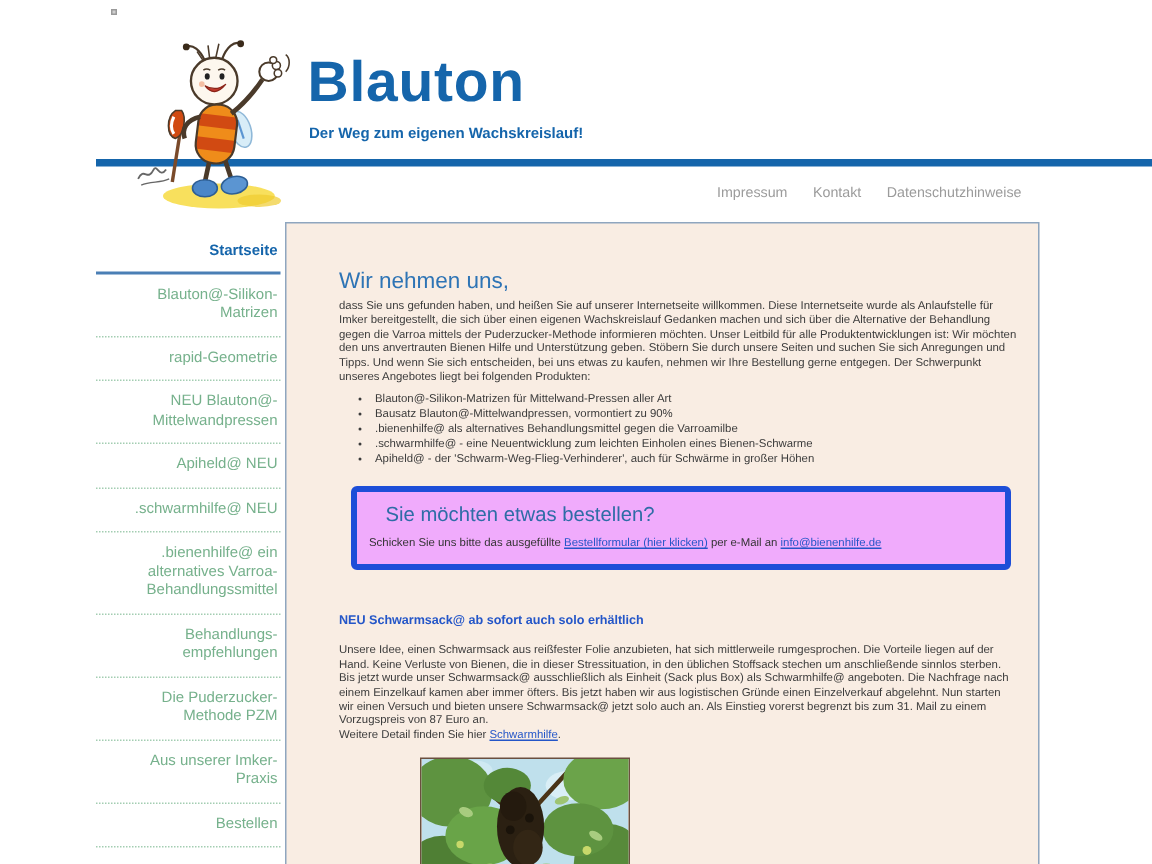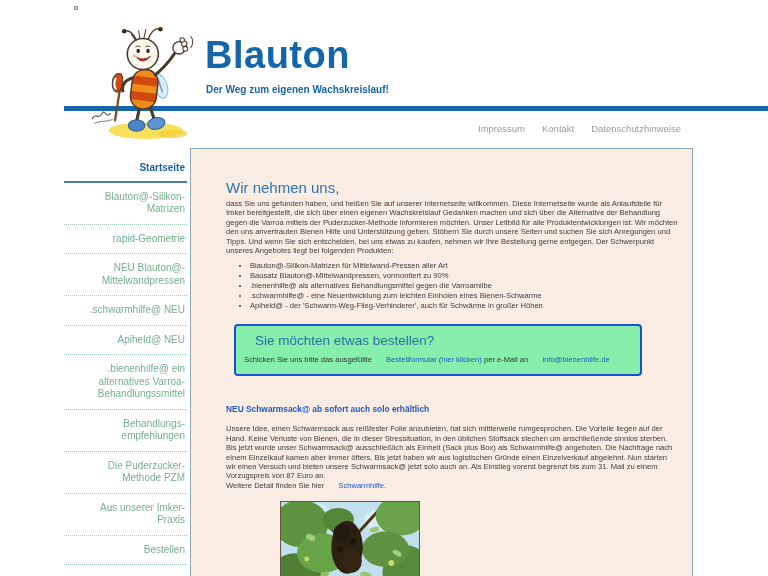--- a/index.html
+++ b/index.html
@@ -25,25 +25,25 @@
                cursor:pointer;text-align:right; }
   .side-item.active { color:#1565ab; font-weight:bold; padding:4px 2px 6px 9px;
                       border-bottom:2px solid #4a7fb5; }
   
   .panel { position:absolute; left:190px; top:148px; width:503px; height:440px;
            background:#f9ede3; border:1px solid #8fa6bf; padding:30px 14px 0 35px; }
   .intro-heading { font-size:15px; color:#2e74b5; margin-bottom:3px; }
   .body-text { font-size:7.6px; line-height:9.4px; color:#3b3b3b; }
   .product-list { margin:6px 0 0 24px; }
   .product-list li { font-size:7.6px; line-height:10px; color:#3b3b3b; }
-  .order-box { margin:13px 0 0 8px; width:408px; background:#86efac;
-               border:2px solid #1d4ed8; border-radius:4px; padding:7px 12px 10px 8px; }
+  .order-box { margin:13px 0 0 8px; width:440px; background:#f0abfc;
+               border:4px solid #1d4ed8; border-radius:4px; padding:7px 12px 10px 8px; }
   .order-title { font-size:13.5px; color:#2e6ca6; margin:0 0 7px 11px; }
   .order-line { font-size:7.6px; color:#333; margin-left:0; }
-  a, .link { color:#2456c8; cursor:pointer;margin-left:12px; }
+  a, .link { color:#2456c8; text-decoration:underline; cursor:pointer; }
   .section { margin-top:28px; }
   .section-heading { font-size:8.4px; font-weight:bold; color:#2456c8; margin-bottom:10px; }
   .photo { display:block; margin:11px 0 0 54px; width:140px; height:120px;
            border:1px solid #6b4f3f; }
 </style>
 </head>
 <body>
 
 <div class="corner-mark"></div>
 
@@ -112,22 +112,22 @@
   <span>Impressum</span>
   <span>Kontakt</span>
   <span>Datenschutzhinweise</span>
 </div>
 
 <div class="sidebar">
   <div class="side-item active">Startseite</div>
   <div class="side-item">Blauton@-Silikon-Matrizen</div>
   <div class="side-item">rapid-Geometrie</div>
   <div class="side-item">NEU Blauton@-Mittelwandpressen</div>
+  <div class="side-item">Apiheld@ NEU</div>
   <div class="side-item">.schwarmhilfe@ NEU</div>
-  <div class="side-item">Apiheld@ NEU</div>
   <div class="side-item">.bienenhilfe@ ein alternatives Varroa-Behandlungssmittel</div>
   <div class="side-item">Behandlungs-empfehlungen</div>
   <div class="side-item">Die Puderzucker-Methode PZM</div>
   <div class="side-item">Aus unserer Imker-Praxis</div>
   <div class="side-item">Bestellen</div>
 </div>
 
 <div class="panel">
 
   <div class="intro-heading">Wir nehmen uns,</div>

